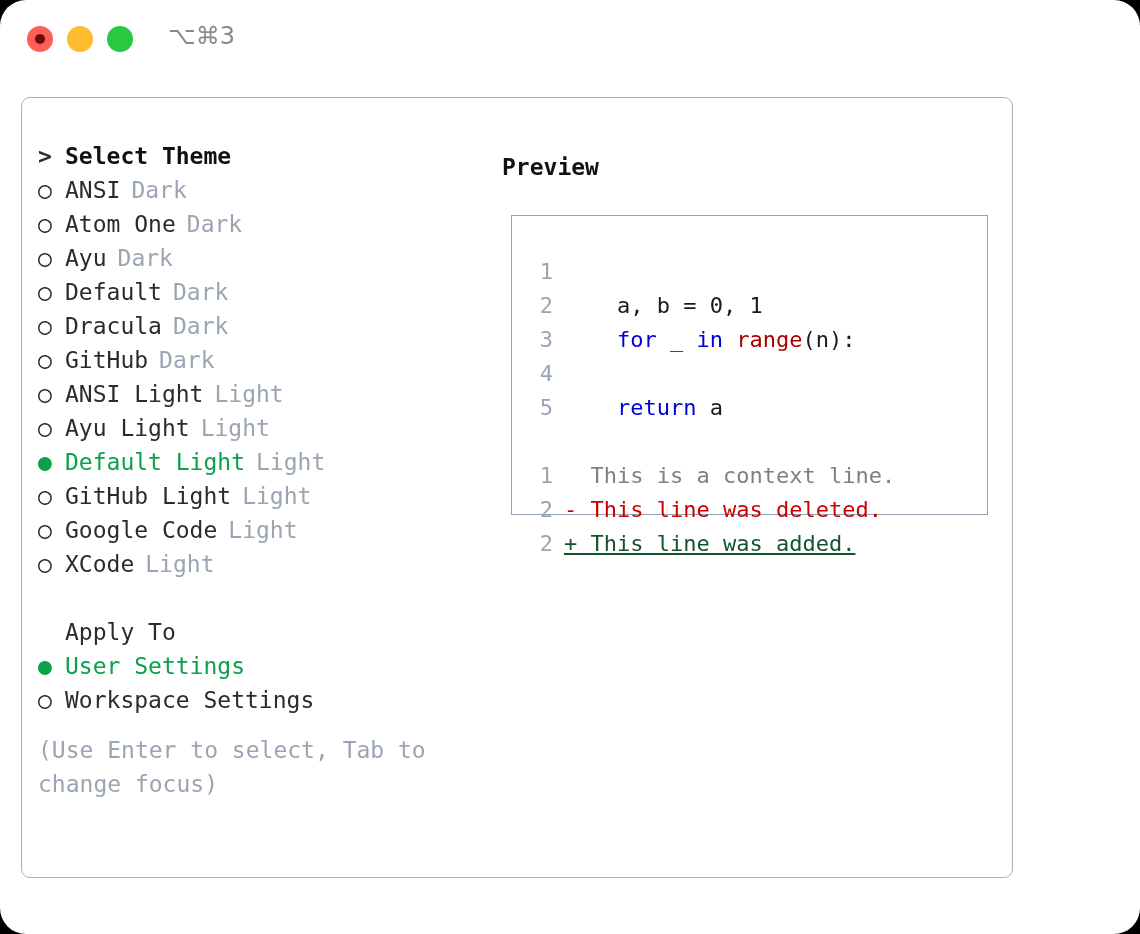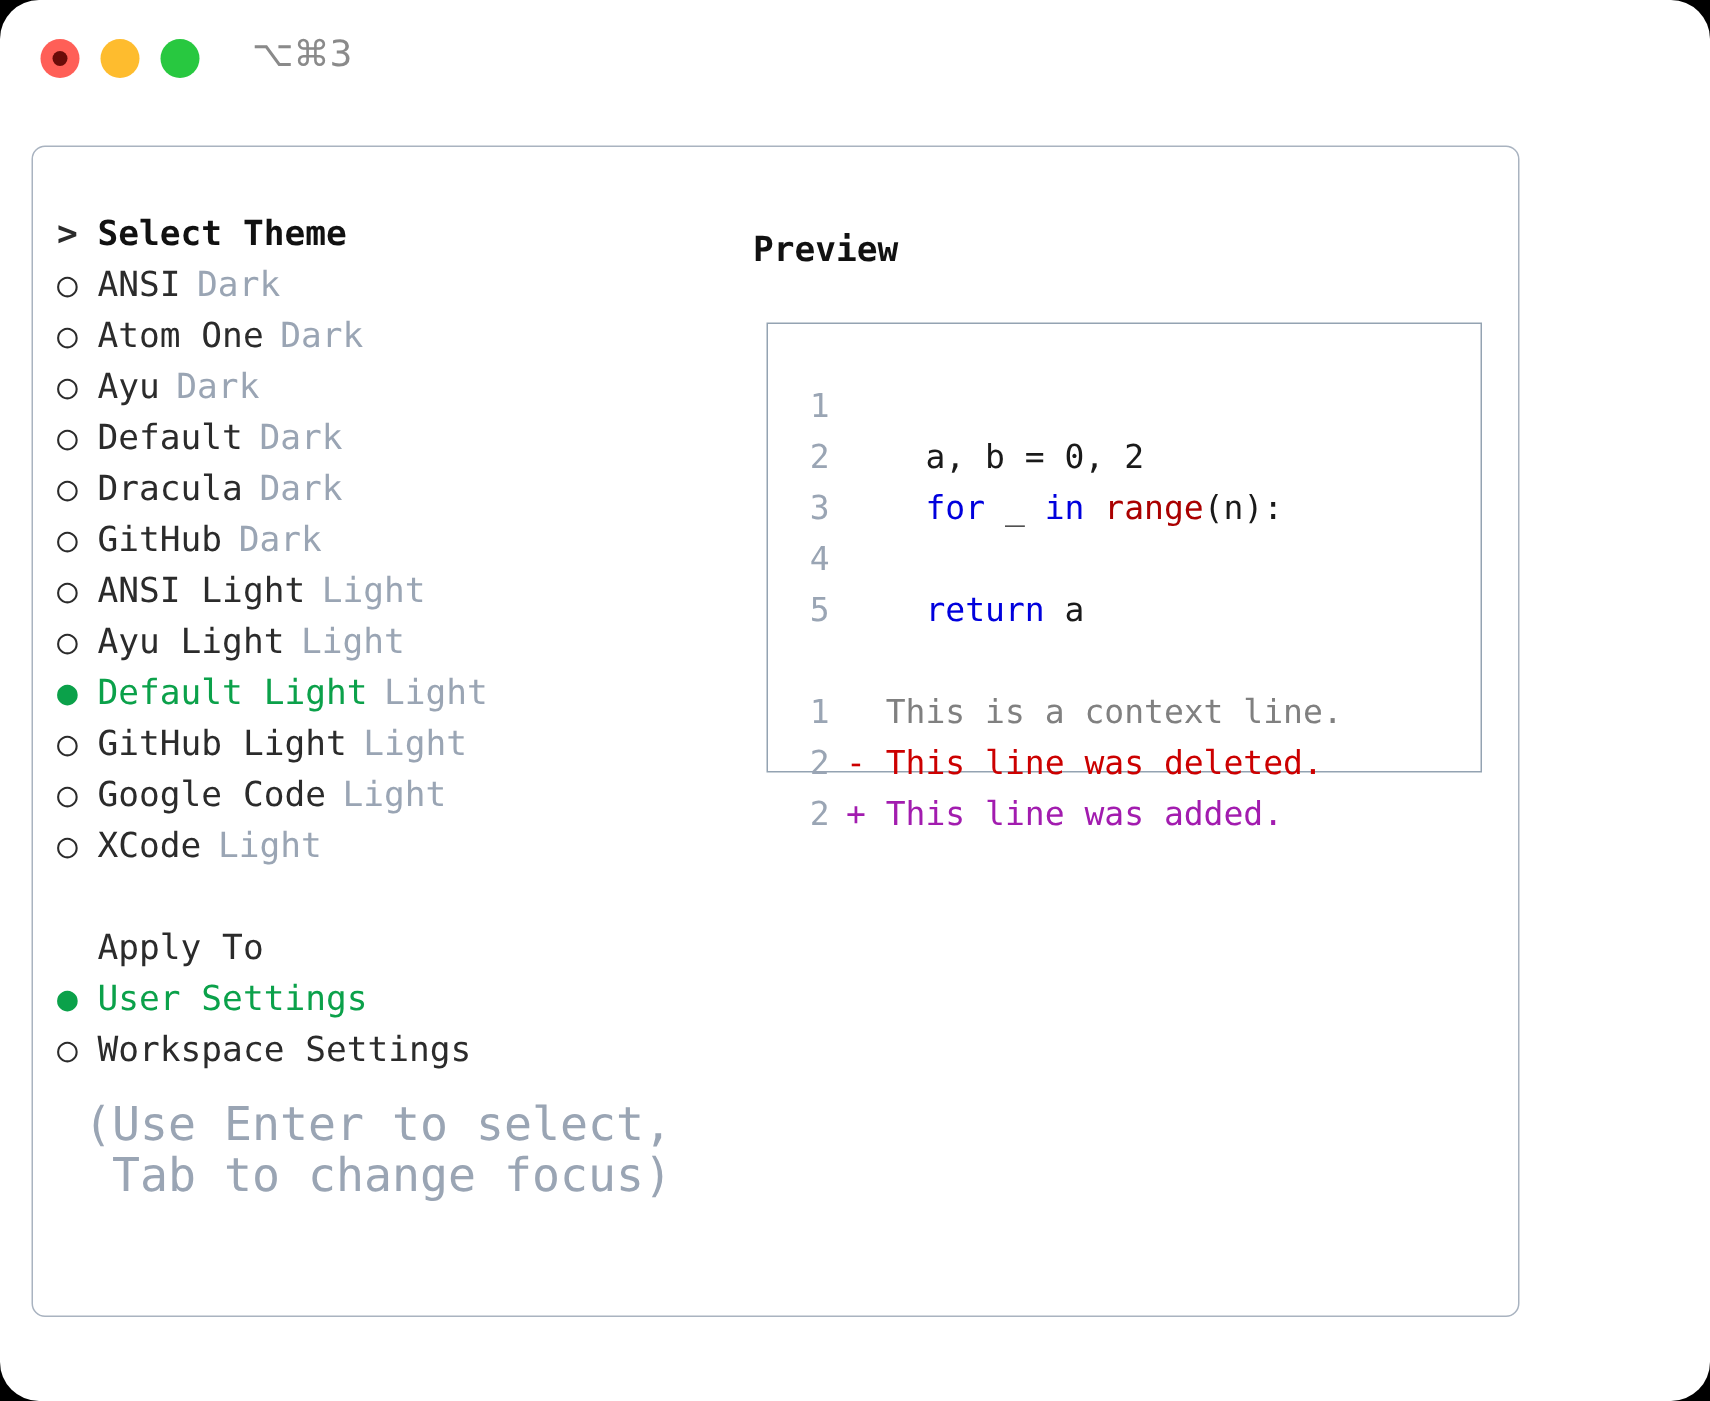--- a/index.html
+++ b/index.html
@@ -102,26 +102,25 @@
   .row.section-head { color: #2b2b2b; }
   .row.selected .label { color: #0ba14a; text-align: right; }
   .label { color: inherit; }
   .tag {
     color: #9aa5b4;
     margin-left: 11px;
   }
   .spacer-row { height: 34px; }
   #hint {
     margin-top: 12px;
-    font-size: 31px;
+    font-size: 23px;
     line-height: 34px;
     color: #9aa5b4;
     width: 410px;
     white-space: normal;
-    text-align: right;
   }
 
   
   #right-col {
     position: absolute;
     left: 480px;
     top: 56px;
     width: 490px;
   }
   #preview-title {
@@ -159,21 +158,21 @@
     text-align: right;
     color: #9aa5b4;
     margin-right: 11px;
   }
   .ctext { color: #1a1a1a; }
   .kw  { color: #0000dd; }
   .fn  { color: #aa0000; }
   .blank-line { height: 34px; }
   .diff-ctx { color: #808080; }
   .diff-del { color: #cc0000; text-align: right; }
-  .diff-add { color: #a21caf; }
+  .diff-add { color: #14532d; text-decoration: underline; }
 </style>
 </head>
 <body>
 
 <div id="app">
 
   <div id="titlebar">
     <div class="traffic red"></div>
     <div class="traffic yellow"></div>
     <div class="traffic green"></div>
@@ -215,21 +214,21 @@
 
       <div id="hint">(Use Enter to select, Tab to change focus)</div>
     </div>
 
     <div id="right-col">
       <div id="preview-title">Preview</div>
       <div id="preview-box">
         <div id="code-area">
           <div id="code-lines">
               <div class="cline"><span class="lno">1</span></div>
-              <div class="cline"><span class="lno">2</span><span><span class="ctext">    a, b = 0, 2</span></span></div>
+              <div class="cline"><span class="lno">2</span><span><span class="ctext">    a, b = 0, 1</span></span></div>
               <div class="cline"><span class="lno">3</span><span><span class="ctext">    </span><span class="kw">for</span><span class="ctext"> _ </span><span class="kw">in</span><span class="ctext"> </span><span class="fn">range</span><span class="ctext">(n):</span></span></div>
               <div class="cline"><span class="lno">4</span></div>
               <div class="cline"><span class="lno">5</span><span><span class="ctext">    </span><span class="kw">return</span><span class="ctext"> a</span></span></div>
             </div>
           <div class="blank-line"></div>
           <div id="diff-lines">
               <div class="cline"><span class="lno">1</span><span class="diff-ctx">  This is a context line.</span></div>
               <div class="cline"><span class="lno">2</span><span class="diff-del">- This line was deleted.</span></div>
               <div class="cline"><span class="lno">2</span><span class="diff-add">+ This line was added.</span></div>
             </div>

